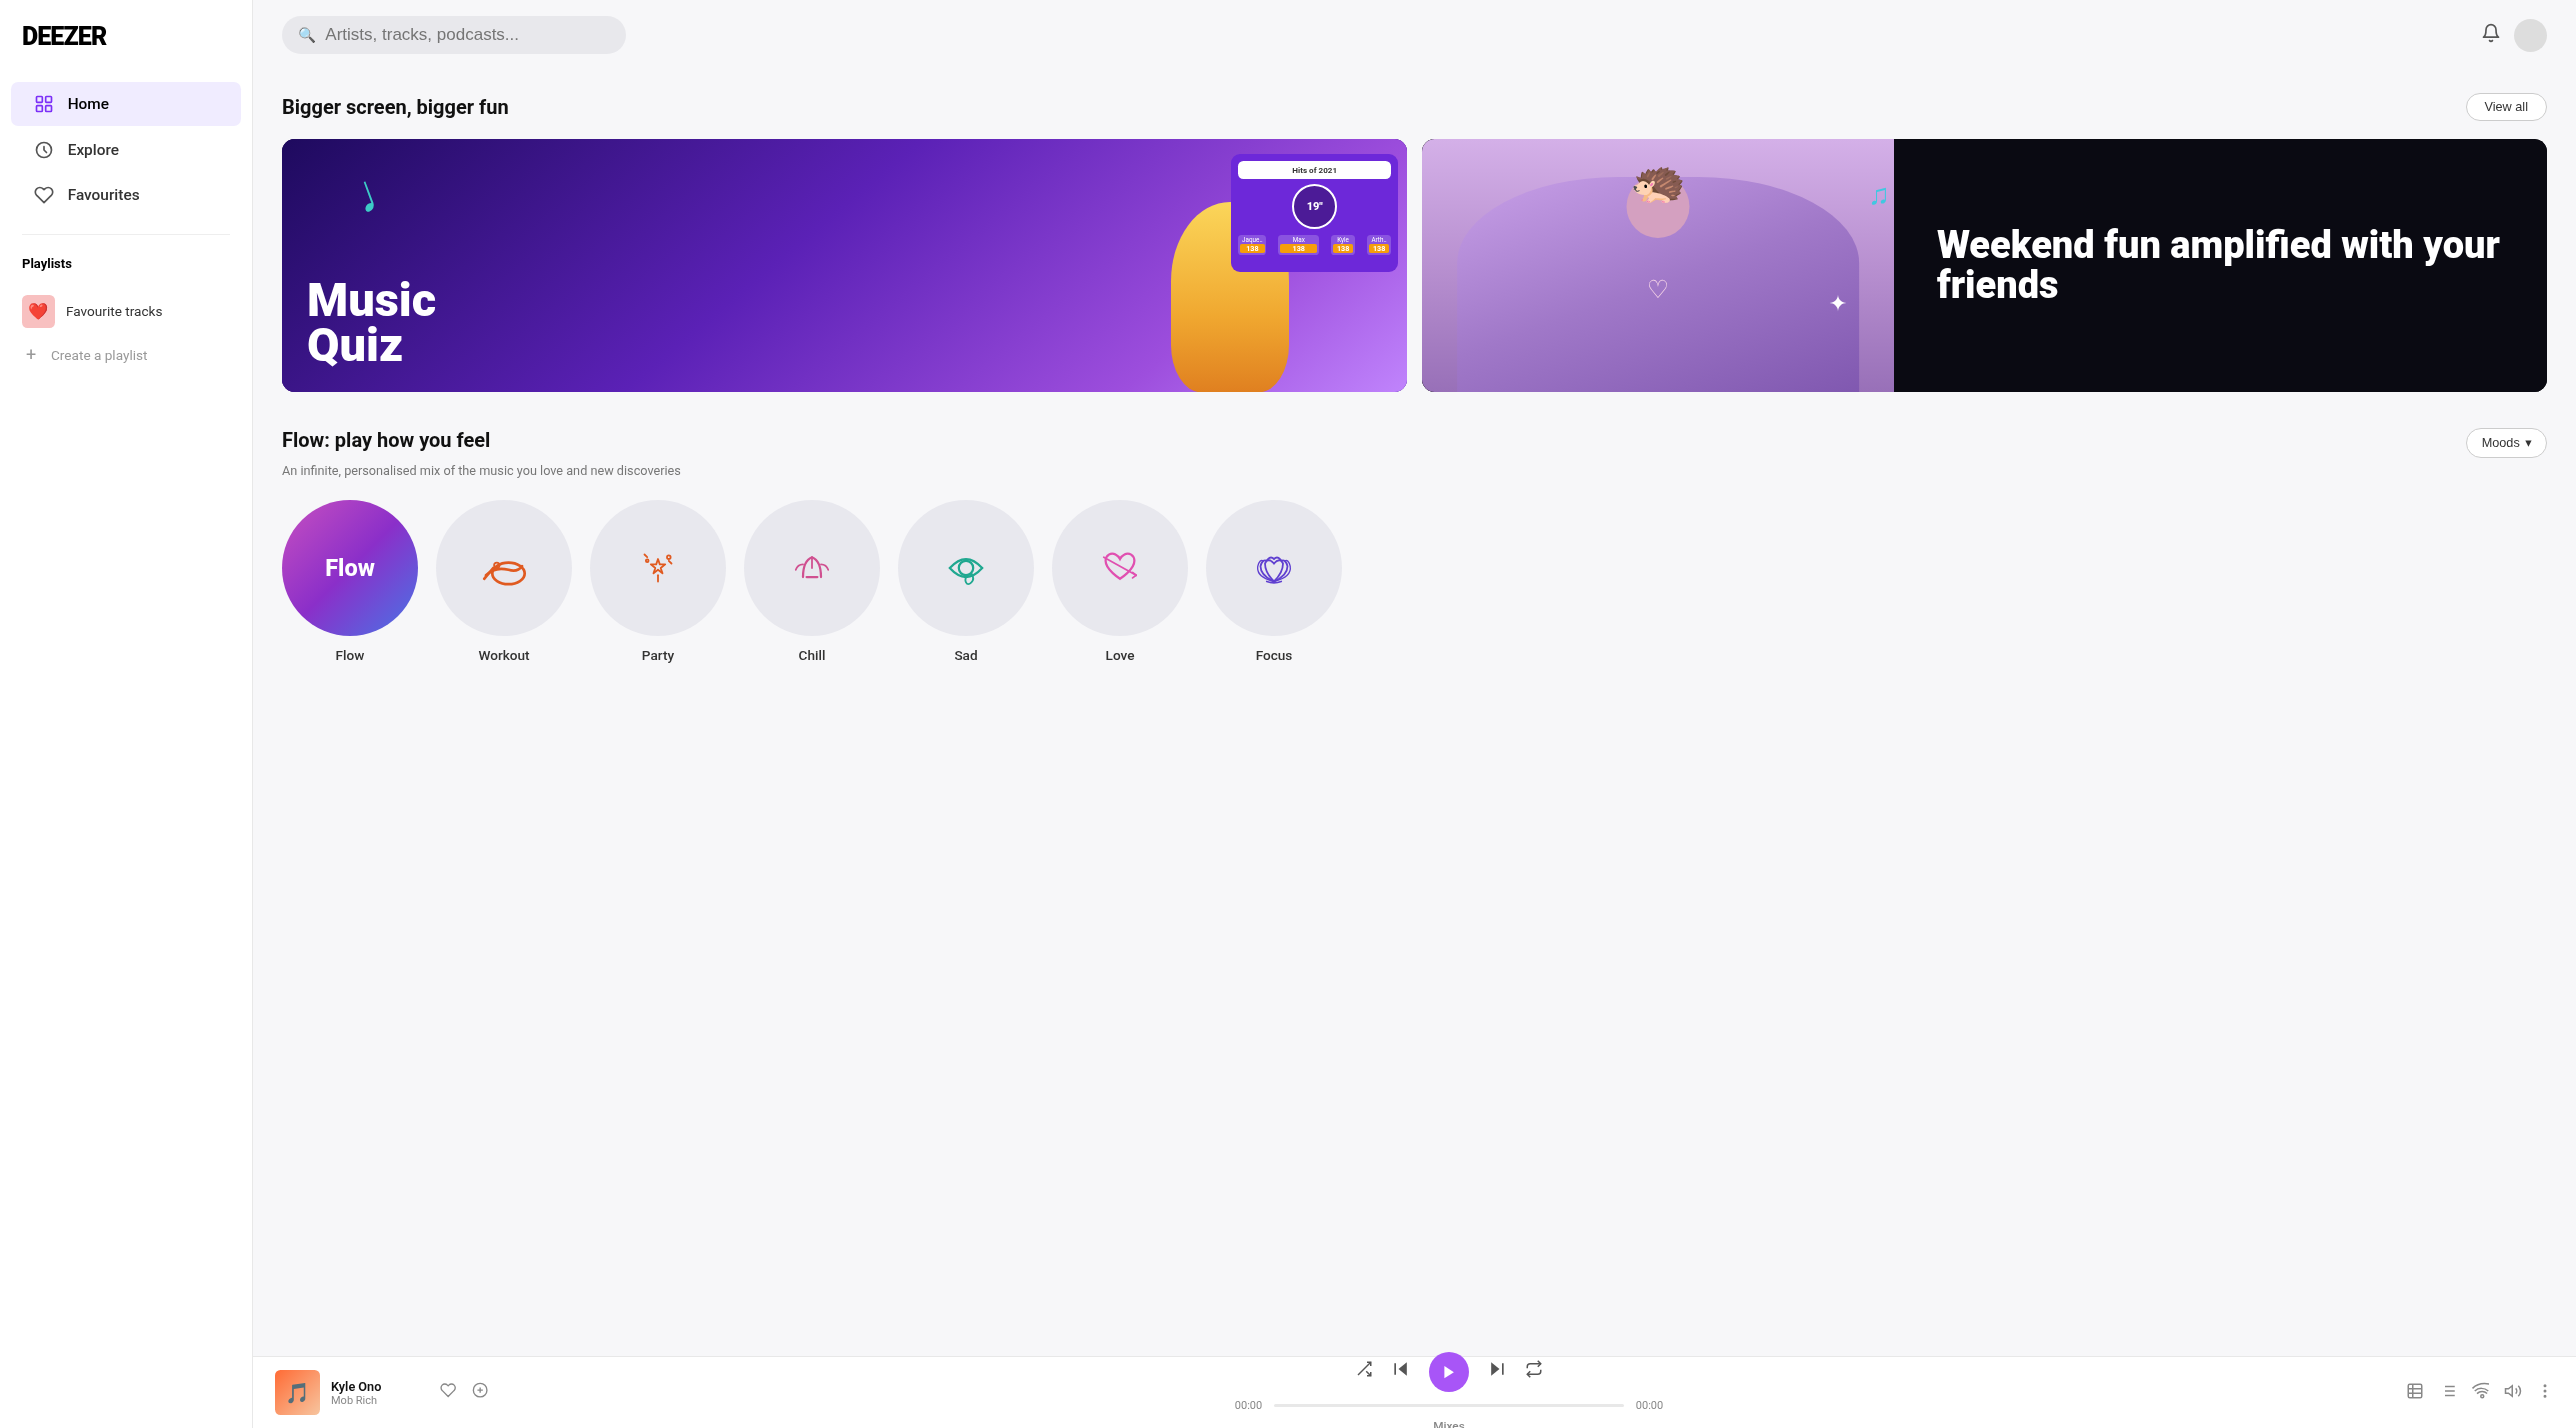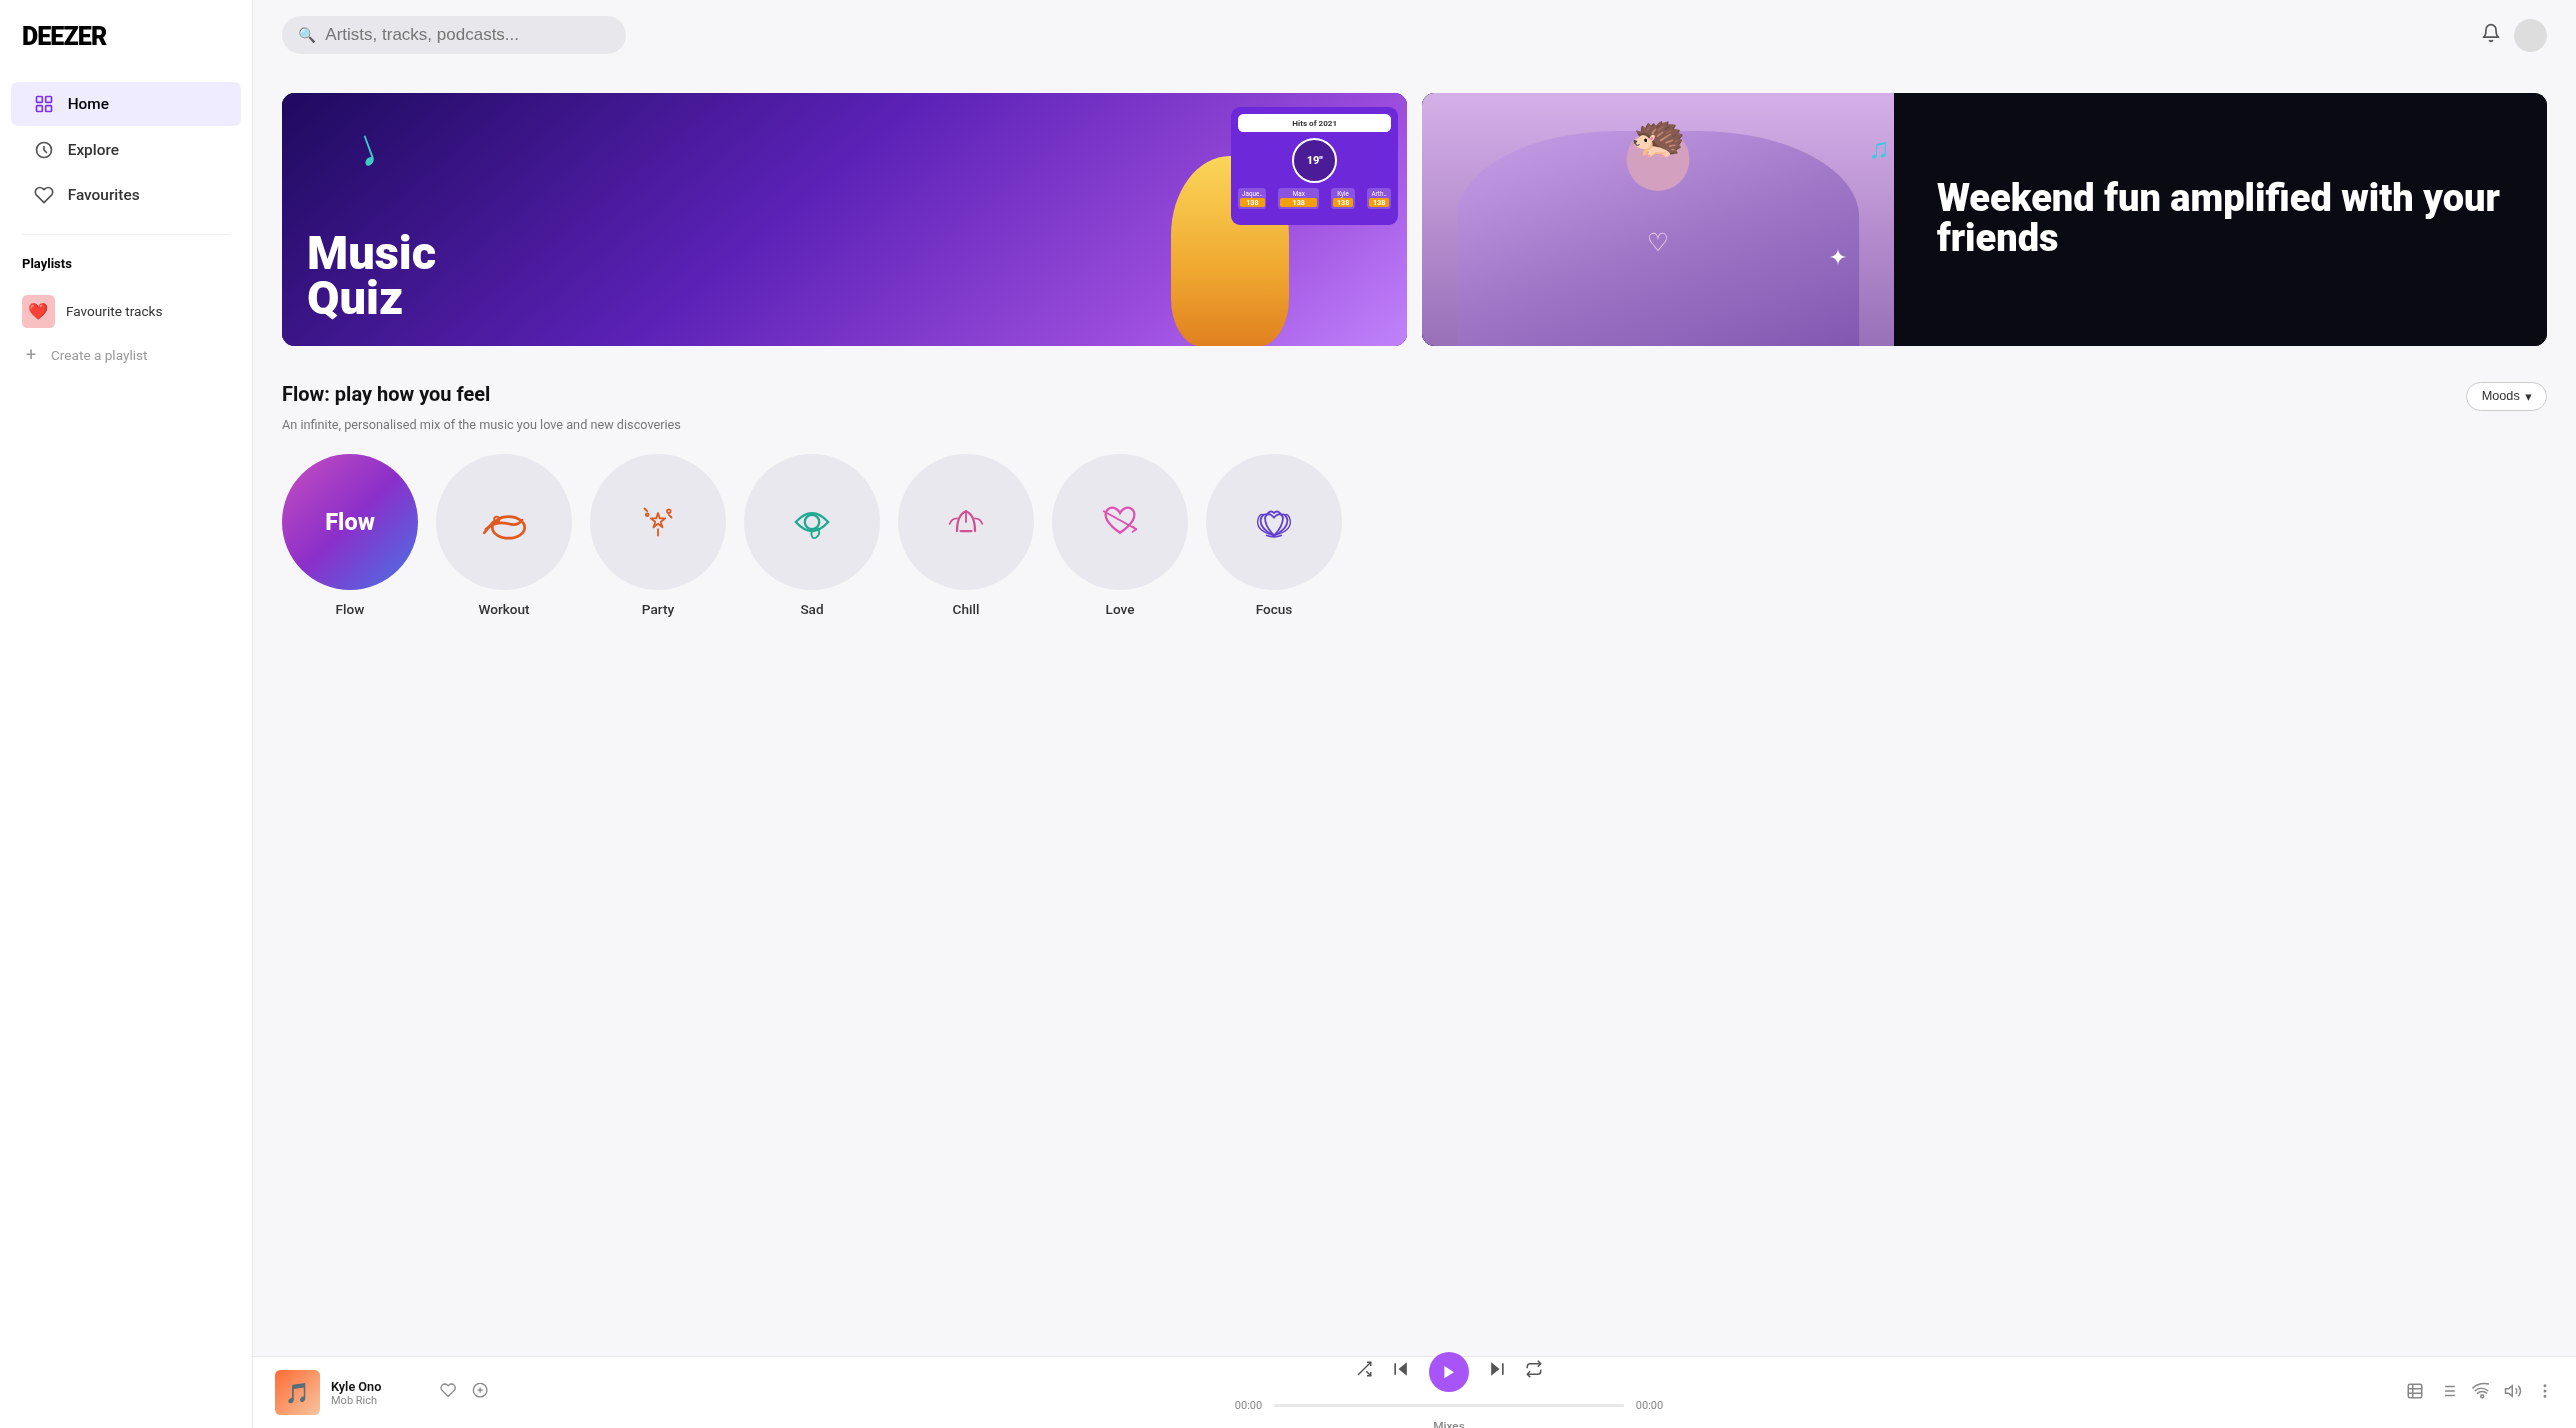--- a/index.html
+++ b/index.html
@@ -171,20 +171,24 @@
               <path d="M18 8A6 6 0 0 0 6 8c0 7-3 9-3 9h18s-3-2-3-9"></path>
                 <path d="M13.73 21a2 2 0 0 1-3.46 0"></path>
             </svg>
           </button>
           <div class="avatar"></div>
         </div>
       </div>
 
       <div class="content-body">
 
+        <div class="section-header">
+          <h2 class="section-title">Bigger screen, bigger fun</h2>
+          <button class="view-all-btn">View all</button>
+        </div>
 
         <div class="featured-grid">
 
           <div class="card card-quiz">
             <div class="quiz-card-inner">
 
               <div style="position:absolute;inset:0;background:linear-gradient(140deg,#1e0a5e 0%,#5b21b6 45%,#9d4edd 80%,#c084fc 100%);"></div>
 
               <div style="position:absolute;top:18px;left:72px;font-size:54px;color:#40e0d0;opacity:0.9;transform:rotate(-20deg);">♩</div>
 
@@ -293,43 +297,43 @@
                   <path d="M45 25 L42 22" stroke="#e05a20" stroke-width="2" stroke-linecap="round"></path>
                   <path d="M30 38 L30 45" stroke="#e05a20" stroke-width="2" stroke-linecap="round"></path>
                 </svg>
               </div>
               <span class="mood-label">Party</span>
             </div>
 
             <div class="mood-card">
               <div class="mood-circle">
                 <svg class="mood-svg" viewBox="0 0 60 60" fill="none">
-
-                  <path d="M12 30 Q30 10 48 30 Q30 50 12 30 Z" stroke="#20a890" stroke-width="2.5" fill="none"></path>
-
-                  <circle cx="30" cy="30" r="8" stroke="#20a890" stroke-width="2.5" fill="none"></circle>
-
-                  <path d="M36 36 Q40 42 36 46 Q32 50 30 46 Q28 42 32 38 Z" stroke="#20a890" stroke-width="2" fill="none"></path>
-                </svg>
-              </div>
-              <span class="mood-label">Sad</span>
-            </div>
-
-            <div class="mood-card">
-              <div class="mood-circle">
-                <svg class="mood-svg" viewBox="0 0 60 60" fill="none">
                   <path d="M20 40 Q20 22 30 18 Q40 22 40 40" stroke="#d05090" stroke-width="2.5" fill="none" stroke-linecap="round"></path>
                   <path d="M24 40 L36 40" stroke="#d05090" stroke-width="2.5" stroke-linecap="round"></path>
                   <path d="M20 26 Q14 26 12 32" stroke="#d05090" stroke-width="2" fill="none" stroke-linecap="round"></path>
                   <path d="M40 26 Q46 26 48 32" stroke="#d05090" stroke-width="2" fill="none" stroke-linecap="round"></path>
 
                   <path d="M30 30 L30 18" stroke="#d05090" stroke-width="2" stroke-linecap="round"></path>
                 </svg>
               </div>
               <span class="mood-label">Chill</span>
+            </div>
+
+            <div class="mood-card">
+              <div class="mood-circle">
+                <svg class="mood-svg" viewBox="0 0 60 60" fill="none">
+
+                  <path d="M12 30 Q30 10 48 30 Q30 50 12 30 Z" stroke="#20a890" stroke-width="2.5" fill="none"></path>
+
+                  <circle cx="30" cy="30" r="8" stroke="#20a890" stroke-width="2.5" fill="none"></circle>
+
+                  <path d="M36 36 Q40 42 36 46 Q32 50 30 46 Q28 42 32 38 Z" stroke="#20a890" stroke-width="2" fill="none"></path>
+                </svg>
+              </div>
+              <span class="mood-label">Sad</span>
             </div>
 
             <div class="mood-card">
               <div class="mood-circle">
                 <svg class="mood-svg" viewBox="0 0 60 60" fill="none">
 
                   <path d="M30 42 C30 42 14 32 14 22 C14 16 20 12 25 15 C27 16 29 18 30 20 C31 18 33 16 35 15 C40 12 46 16 46 22 C46 32 30 42 30 42 Z" stroke="#e050b0" stroke-width="2.5" fill="none"></path>
 
                   <path d="M12 18 L48 38" stroke="#e050b0" stroke-width="2" stroke-linecap="round"></path>
                   <path d="M44 35 L48 38 L44 41" stroke="#e050b0" stroke-width="2" stroke-linecap="round" stroke-linejoin="round"></path>

